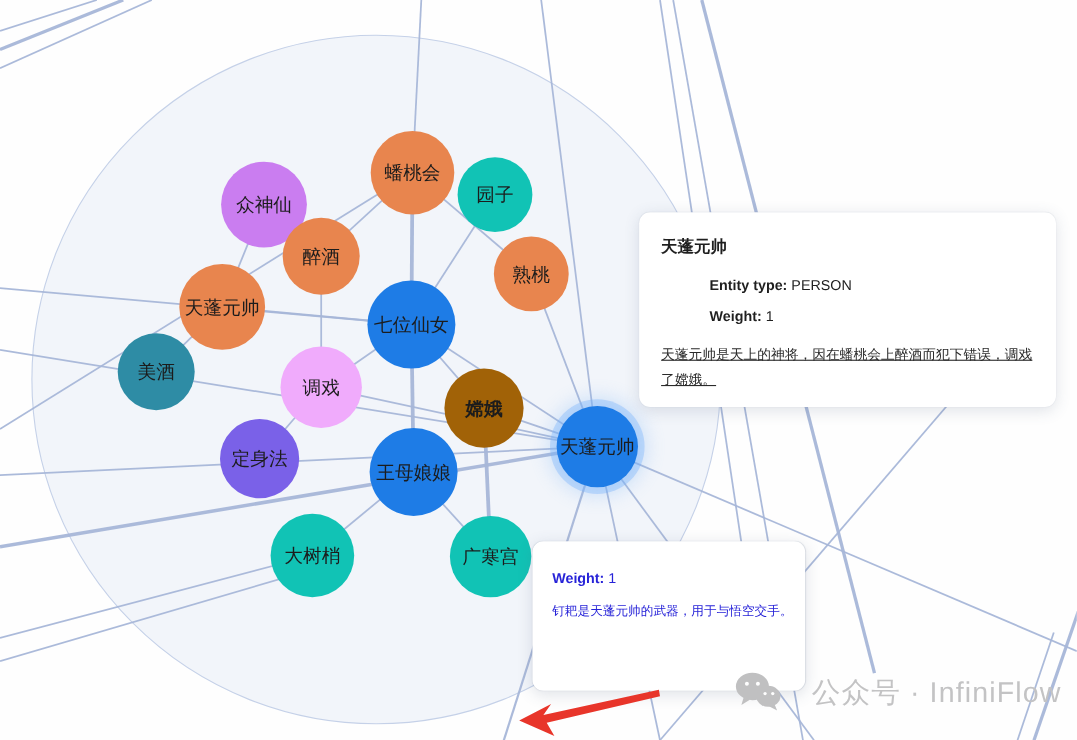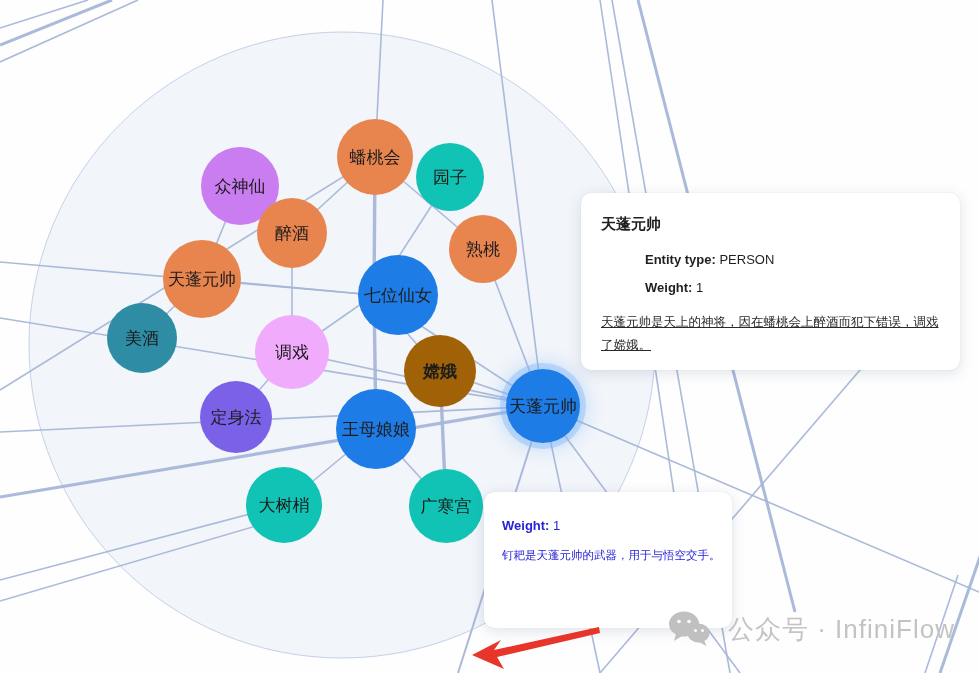--- a/index.html
+++ b/index.html
@@ -26,21 +26,21 @@
   #entity-tooltip .tt-title{font-size:15px;font-weight:bold;margin:0 0 18px 0;}
   #entity-tooltip .tt-row{font-size:13px;margin:0 0 13px 0;padding-left:44px;}
   #entity-tooltip .tt-row b{font-weight:bold;}
   #entity-tooltip .tt-desc{font-size:12.5px;line-height:1.8;margin:16px 0 0 0;color:#2a2a2a;text-decoration:underline;}
   #relation-tooltip{left:484px;top:492px;width:248px;height:136px;padding:26px 18px 18px 18px;}
   #relation-tooltip .tt-title{font-size:15px;font-weight:bold;color:#1c16d6;margin:0 0 16px 0;}
   #relation-tooltip .tt-row{font-size:13px;color:#2723d8;margin:0 0 15px 0;}
   #relation-tooltip .tt-row b{font-weight:bold;}
   #relation-tooltip .tt-desc{font-size:11.5px;color:#2e2ad8;margin:0;white-space:nowrap;}
   #watermark{
-    position:absolute;z-index:6;left:668px;top:610px;display:flex;align-items:center;gap:18px;
+    position:absolute;z-index:6;left:668px;top:610px;display:flex;align-items:center;gap:28px;
     color:#c3c3c4;font-size:26px;letter-spacing:1px;user-select:none;
   }
   #arrow-svg{position:absolute;left:0;top:0;z-index:7;pointer-events:none;}
 </style>
 </head>
 <body>
 
 <div id="screen" style="background: rgb(254, 254, 254);">
 
   <svg id="graph-svg" width="979" height="673" viewBox="0 0 979 673">
@@ -94,21 +94,21 @@
       </g>
   </svg>
 
   <div id="node-layer">
       <div class="node" style="left: 337px; top: 119px; height: 76px; width: 76px; background: rgb(232, 133, 78);">蟠桃会</div>
       <div class="node" style="left: 416px; top: 143px; height: 68px; width: 68px; background: rgb(17, 195, 181);">园子</div>
       <div class="node" style="left: 201px; top: 147px; height: 78px; width: 78px; background: rgb(202, 125, 240);">众神仙</div>
       <div class="node" style="left: 257px; top: 198px; height: 70px; width: 70px; background: rgb(232, 133, 78);">醉酒</div>
       <div class="node" style="left: 449px; top: 215px; height: 68px; width: 68px; background: rgb(232, 133, 78);">熟桃</div>
       <div class="node" style="left: 163px; top: 240px; height: 78px; width: 78px; background: rgb(232, 133, 78);">天蓬元帅</div>
-      <div class="node" style="left: 334px; top: 255px; height: 80px; width: 80px; background: rgb(30, 124, 230); margin-left: 24px;">七位仙女</div>
+      <div class="node" style="left: 334px; top: 255px; height: 80px; width: 80px; background: rgb(30, 124, 230);">七位仙女</div>
       <div class="node" style="left: 107px; top: 303px; height: 70px; width: 70px; background: rgb(46, 140, 165);">美酒</div>
       <div class="node" style="left: 255px; top: 315px; height: 74px; width: 74px; background: #f0abfc;">调戏</div>
       <div class="node" style="left: 404px; top: 335px; height: 72px; width: 72px; background: #a16207; font-weight: bold;">嫦娥</div>
       <div class="node highlighted" style="left: 506px; top: 369px; height: 74px; width: 74px; background: rgb(30, 124, 230);">天蓬元帅</div>
       <div class="node" style="left: 200px; top: 381px; height: 72px; width: 72px; background: rgb(122, 97, 232);">定身法</div>
       <div class="node" style="left: 336px; top: 389px; height: 80px; width: 80px; background: rgb(30, 124, 230);">王母娘娘</div>
       <div class="node" style="left: 246px; top: 467px; height: 76px; width: 76px; background: rgb(17, 195, 181);">大树梢</div>
       <div class="node" style="left: 409px; top: 469px; height: 74px; width: 74px; background: rgb(17, 195, 181);">广寒宫</div>
     </div>
 

